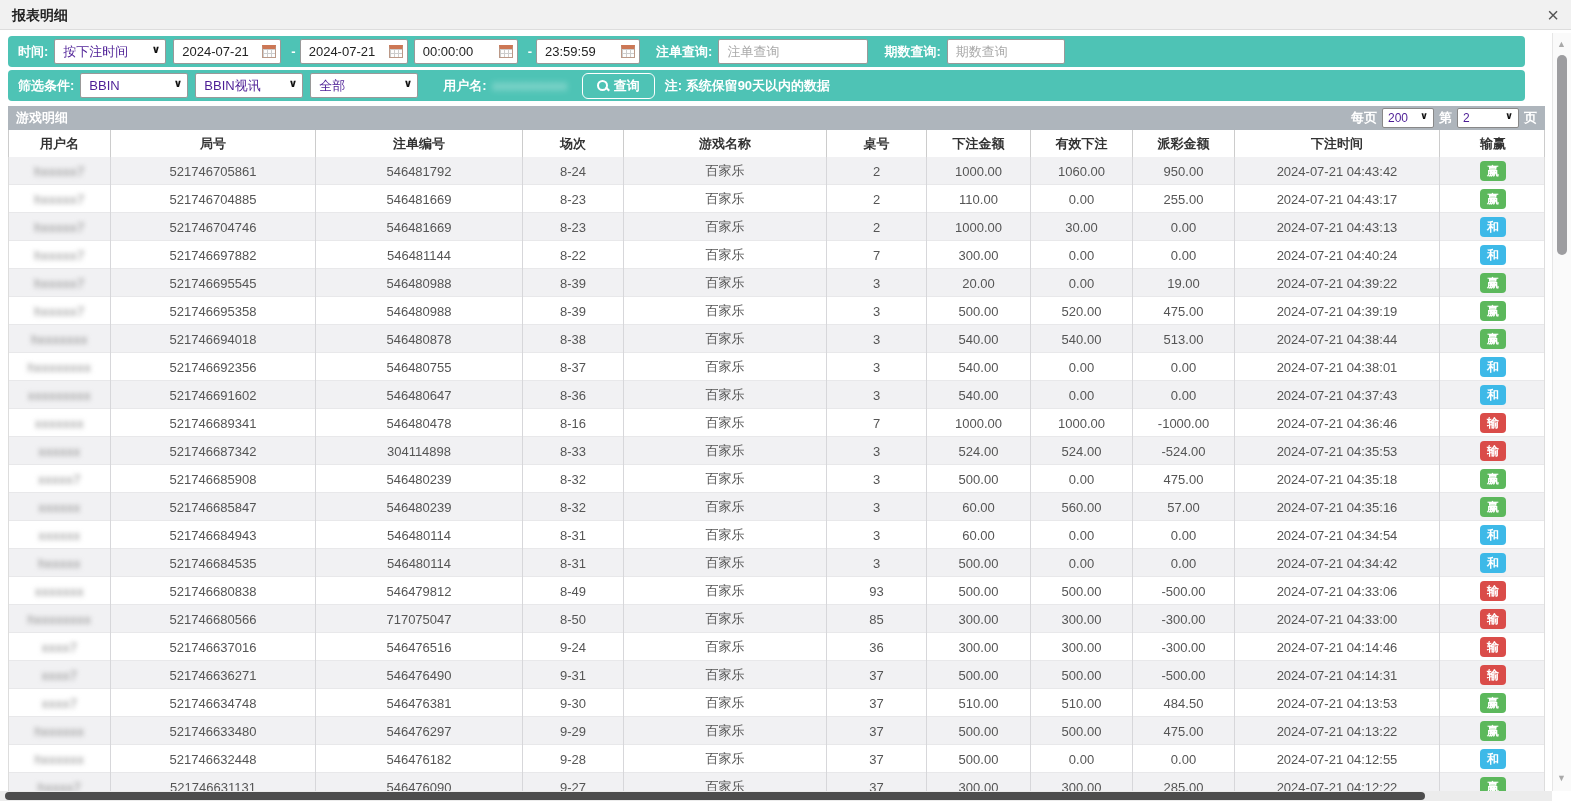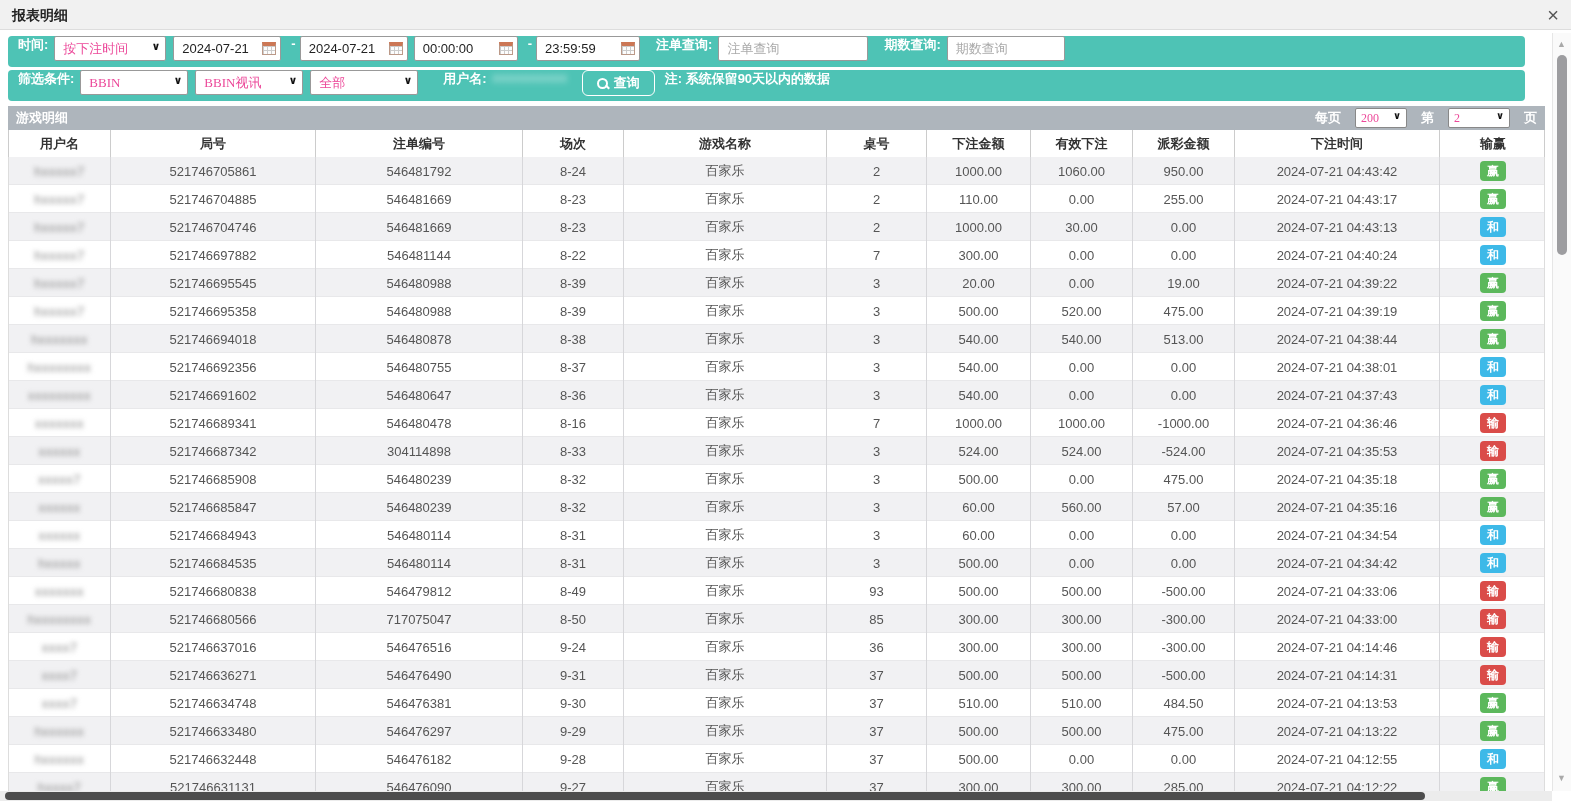--- a/index.html
+++ b/index.html
@@ -7,29 +7,29 @@
     font-family:"Liberation Sans","DejaVu Sans",sans-serif; }
 
   
   .titlebar { position:absolute; left:0; top:0; width:1571px; height:30px;
     background:#f1f1f1; border-bottom:1px solid #ddd; }
   .titlebar .title { position:absolute; left:12px; top:7px; font-size:14px; font-weight:bold; color:#222; }
   .close-x { position:absolute; right:12px; top:3px; font-size:20px; color:#555; cursor:pointer; line-height:24px; }
 
   
   .fbar { position:absolute; left:8px; width:1517px; height:31px; background:#4ec3b5;
-    border-radius:4px; display:flex; align-items:flex-start; color:#fff; font-size:13px; }
+    border-radius:4px; display:flex; align-items:center; color:#fff; font-size:13px; }
   .fbar1 { top:36px; } .fbar2 { top:70px; }
   .flabel { font-weight:bold; margin:0 6px 0 10px; white-space:nowrap; }
   .dash { margin:0 4px; font-weight:bold; }
 
   .selwrap { position:relative; display:inline-block; margin-right:7px; }
   .selwrap select { appearance:none; -webkit-appearance:none; height:25px; border:1px solid #999;
-    border-radius:2px; background:#fff; color:#ec4899; font-size:13px; padding:0 22px 0 8px;
-    font-family:Liberation Serif, serif; }
+    border-radius:2px; background:#fff; color:#4c1d95; font-size:13px; padding:0 22px 0 8px;
+    font-family:Liberation Sans, sans-serif; }
   .selwrap .chev { position:absolute; right:6px; top:4px; color:#111; font-size:11px; font-weight:bold; pointer-events:none; }
 
   .inwrap { position:relative; display:inline-block; margin-right:6px; }
   .inwrap input { height:25px; border:1px solid #999; border-radius:2px; background:#fff;
     color:#222; font-size:13px; padding:0 22px 0 8px; font-family:"Liberation Sans",sans-serif; }
   .inwrap input.plain { padding-right:8px; }
   .inwrap input::placeholder { color:#aaa; }
   .cal { position:absolute; right:5px; top:6px; width:14px; height:13px; background:#fdfdfd;
     border:1px solid #b98; border-top:4px solid #c75; pointer-events:none;
     background-image:linear-gradient(#ccc 1px,transparent 1px),linear-gradient(90deg,#ccc 1px,transparent 1px);
@@ -44,21 +44,21 @@
   .mag { position:relative; width:11px; height:11px; display:inline-block; }
   .mag::before { content:""; position:absolute; left:0; top:0; width:7px; height:7px;
     border:2px solid #fff; border-radius:50%; }
   .mag::after { content:""; position:absolute; left:8px; top:8px; width:2px; height:5px;
     background:#fff; transform:rotate(-45deg); transform-origin:top left; }
 
   
   .secbar { position:absolute; left:8px; top:106px; width:1537px; height:24px; background:#aeb5bc;
     color:#fff; font-size:13px; display:flex; align-items:center; }
   .secbar .sec-title { font-weight:bold; margin-left:8px; }
-  .secbar .pager { margin-left:auto; display:flex; align-items:center; gap:14px; margin-right:8px; font-weight:bold; }
+  .secbar .pager { margin-left:auto; display:flex; align-items:center; gap:5px; margin-right:8px; font-weight:bold; }
   .pager .selwrap { margin:0; }
   .pager select { height:20px; font-size:12px; padding:0 18px 0 5px; border-color:#888; }
   .pager .chev { top:2px; font-size:10px; }
 
   
   .grid-cols { display:grid; grid-template-columns:102px 205px 207px 101px 203px 100px 104px 102px 102px 205px 106px; }
   .thead { position:absolute; left:8px; top:130px; width:1537px; height:34px;
     border-left:1px solid #ccc; border-right:1px solid #ccc; border-bottom:1px solid #ccc; background:#fff; }
   .thead .hcell { display:flex; align-items:center; justify-content:center; font-size:13px;
     font-weight:bold; color:#333; border-right:1px solid #ccc; height:27px; }

